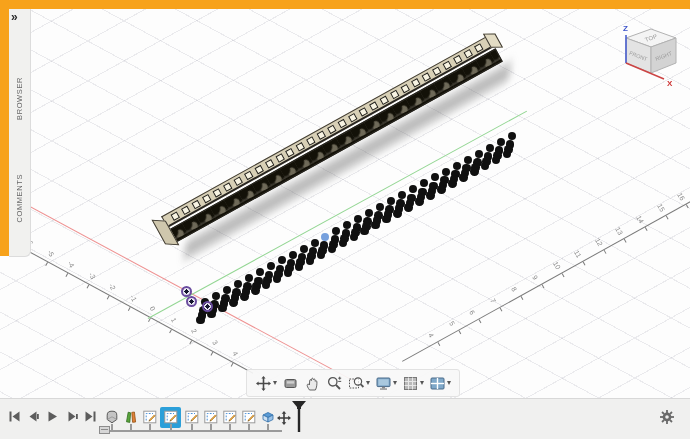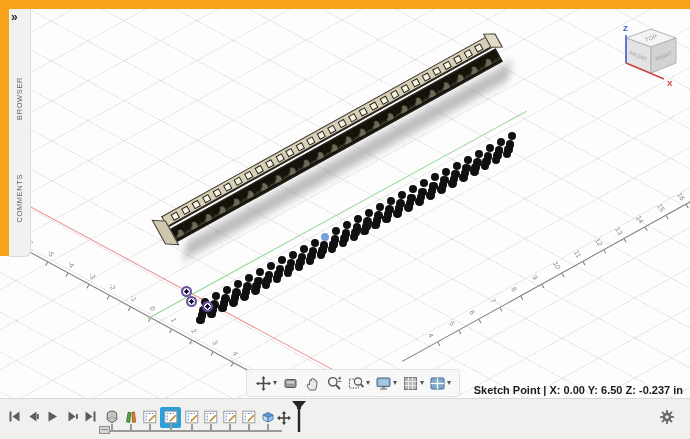--- a/index.html
+++ b/index.html
@@ -412,21 +412,20 @@
             <svg width="17" height="17" viewBox="0 0 17 17">
               <rect x="2" y="3" width="13" height="11" rx="1" fill="#7fa8c9" stroke="#4a6b8a"></rect>
               <line x1="8.5" y1="3" x2="8.5" y2="14" stroke="#fff" stroke-width="1.4"></line>
               <line x1="2" y1="8.5" x2="15" y2="8.5" stroke="#fff" stroke-width="1.4"></line>
             </svg>
           </span>
           <span class="caret">▾</span>
         </div>
       </div>
 
-    <div class="statusbar">Sketch Point | X: 0.00 Y: 6.50 Z: -0.237 in</div>
   </div>
 
   <div class="topbar"></div>
 
   <div class="sidebar">
     <div class="sidebar-accent"></div>
     <div class="sidebar-panel"></div>
     <div class="expand-chevron">»</div>
     <div class="vtab vtab-browser">
       <span>BROWSER</span>

